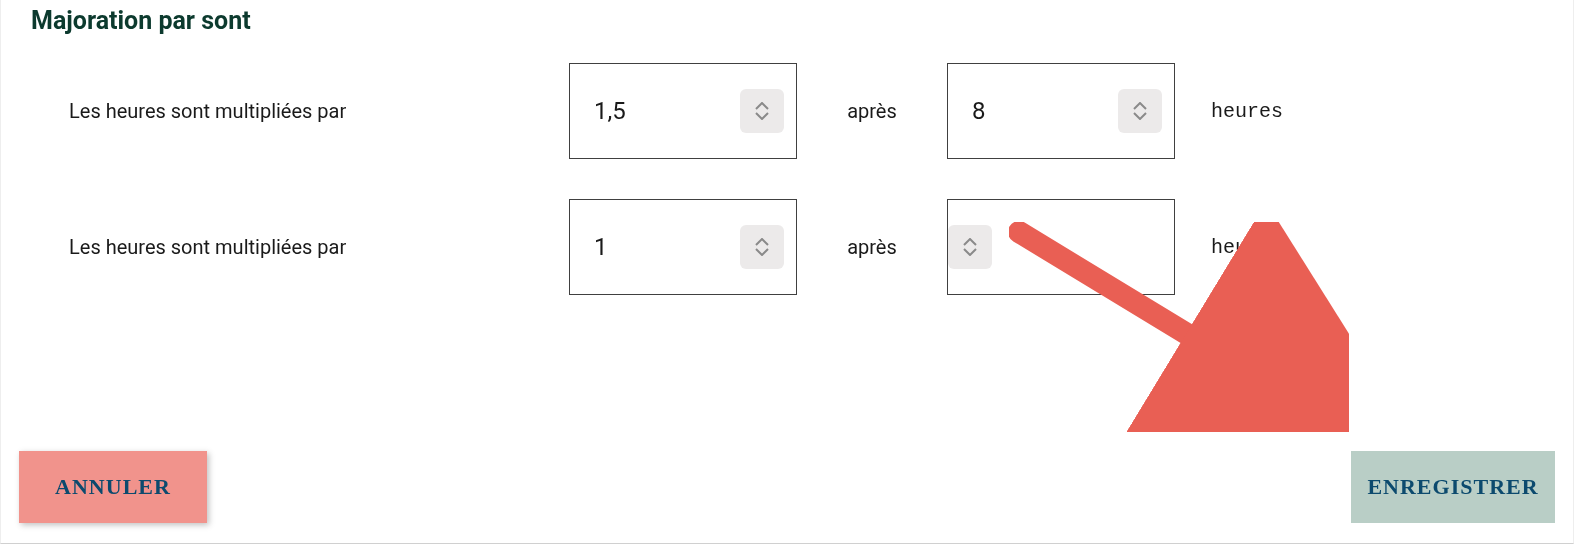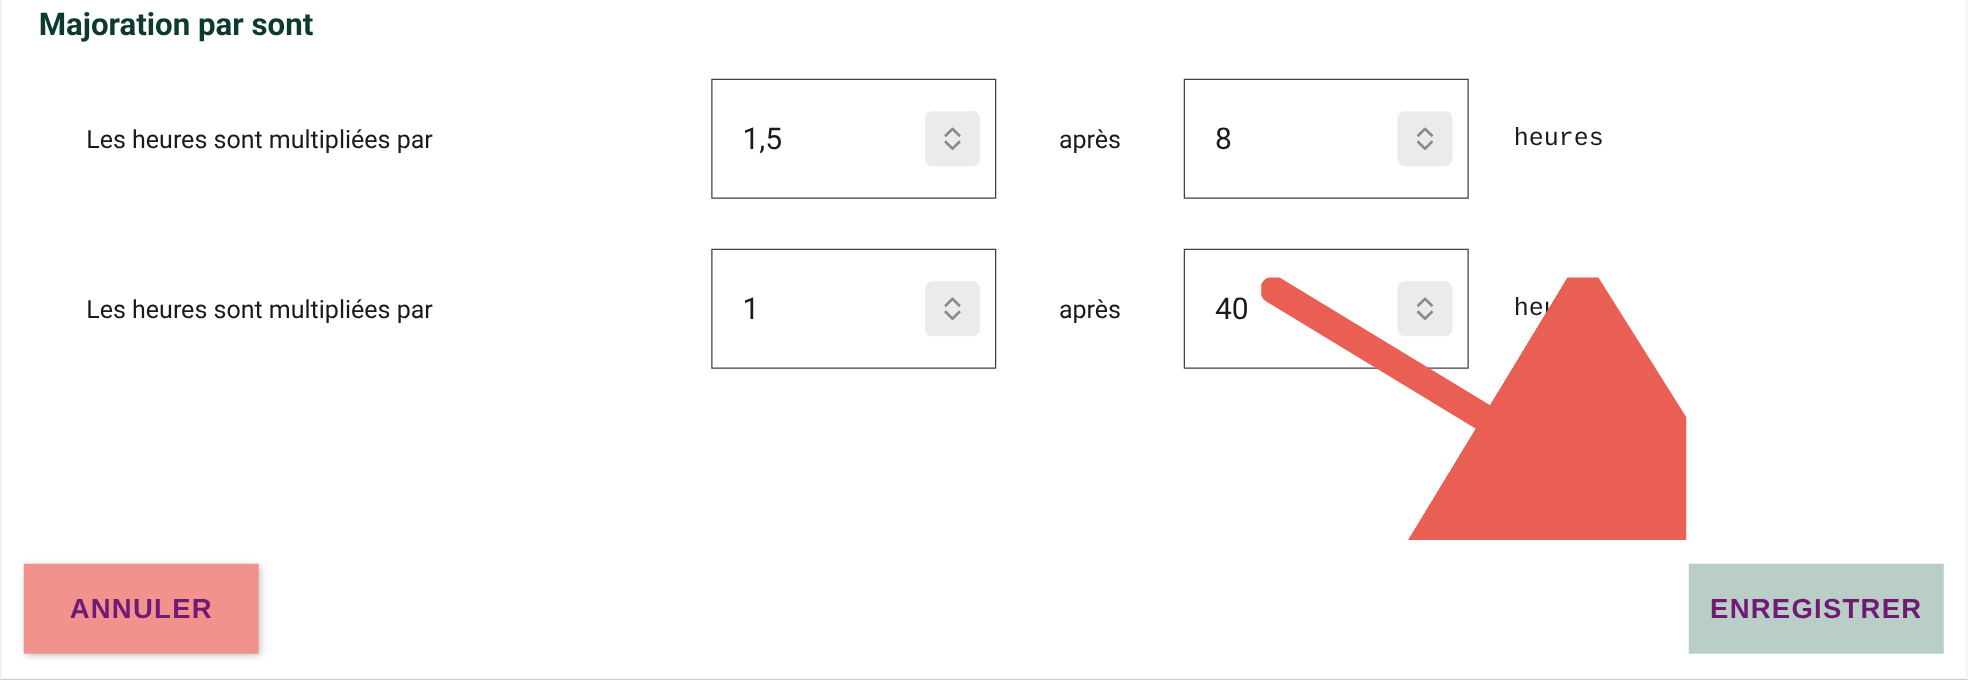--- a/index.html
+++ b/index.html
@@ -91,24 +91,24 @@
       padding: 0 18px;
     }
     .btn {
       height: 72px;
       display: flex;
       align-items: center;
       justify-content: center;
       font-size: 22px;
       font-weight: 600;
       letter-spacing: 1px;
-      color: #701a75;
+      color: #0c4a6e;
       cursor: pointer;
       border: none;
-      font-family: Liberation Sans, sans-serif;
+      font-family: Liberation Serif, serif;
     }
     .btn-cancel {
       background: #f1938c;
       width: 188px;
       box-shadow: 2px 2px 6px rgba(0,0,0,0.25);
     }
     .btn-save {
       background: #b9cec6;
       width: 204px;
     }
@@ -170,21 +170,20 @@
           </svg>
         <svg width="14" height="8" viewBox="0 0 14 8">
             <path d="M1 1 L7 7 L13 1" fill="none" stroke="#8a8a8a" stroke-width="2"></path>
           </svg>
       </div>
     </div>
 
     <span class="label-text label-mid">après</span>
 
     <div class="number-input-wrap">
-      <span class="number-value">40</span>
       <div class="stepper">
         <svg width="14" height="8" viewBox="0 0 14 8">
             <path d="M1 7 L7 1 L13 7" fill="none" stroke="#8a8a8a" stroke-width="2"></path>
           </svg>
         <svg width="14" height="8" viewBox="0 0 14 8">
             <path d="M1 1 L7 7 L13 1" fill="none" stroke="#8a8a8a" stroke-width="2"></path>
           </svg>
       </div>
     </div>
 

